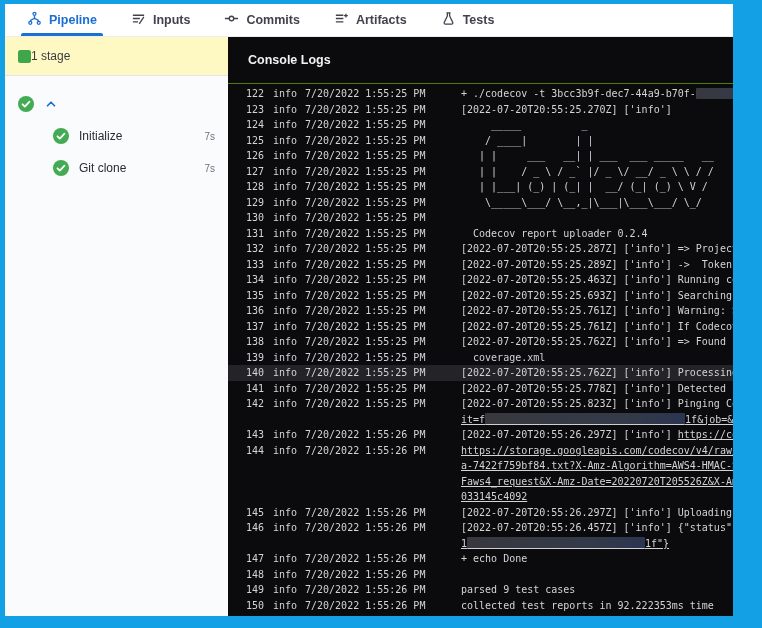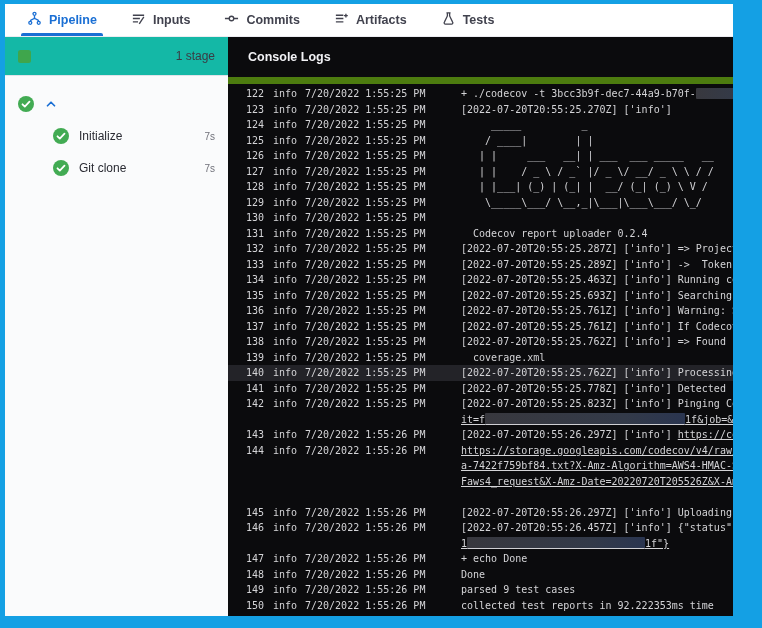--- a/index.html
+++ b/index.html
@@ -32,22 +32,22 @@
   .tab svg{width:15px;height:15px;stroke:currentColor;fill:none;stroke-width:1.4;}
   .tab.active{color:var(--accent);}
   .tab.active::after{
     content:"";position:absolute;left:-6px;right:-6px;bottom:0;height:3px;
     background:var(--accent);border-radius:2px 2px 0 0;
   }
   
   .main{flex:1;display:flex;min-height:0;}
   .sidebar{width:223px;flex-shrink:0;background:#fafbfc;display:flex;flex-direction:column;}
   .sidebar-header{
-    height:39px;flex-shrink:0;background:#14b8a6;border-bottom:1px solid #e1e3e9;
-    display:flex;align-items:center;justify-content:space-between;padding:0 13px;
+    height:39px;flex-shrink:0;background:#fef9c3;border-bottom:1px solid #e1e3e9;
+    display:flex;align-items:center;padding:0 13px;
   }
   .stage-square{width:13px;height:13px;background:#3fa64c;border-radius:2.5px;}
   .stage-count{font-size:12px;color:#3a3b44;}
   .group-header{
     margin-top:13px;height:30px;display:flex;align-items:center;gap:10px;
     padding:0 13px;cursor:pointer;
   }
   .group-label{font-size:12.5px;color:#26272e;flex:1;}
   .check{width:16px;height:16px;flex-shrink:0;display:flex;}
   .chev{width:14px;height:14px;display:flex;cursor:pointer;}
@@ -55,21 +55,21 @@
     height:30px;margin-top:2px;display:flex;align-items:center;gap:10px;
     padding-left:48px;padding-right:13px;cursor:pointer;
   }
   .step.selected{background:var(--selected);}
   .step-label{font-size:12px;color:#2a2b33;}
   .duration{margin-left:auto;font-size:10px;color:#6f7079;}
   
   .console{flex:1;min-width:0;background:var(--console-bg);display:flex;flex-direction:column;}
   .console-header{
     height:47px;flex-shrink:0;display:flex;align-items:center;padding:12px 20px;
-    color:#f2f2f5;font-size:12.5px;font-weight:bold;border-bottom:7px solid #4d7c0f;
+    color:#f2f2f5;font-size:12.5px;font-weight:bold;border-bottom:1px solid #4d7c0f;
   }
   .log-area{
     flex:1;overflow:hidden;padding-top:2px;
     font-family:"DejaVu Sans Mono", monospace;font-size:10px;color:var(--log-text);
   }
   .log-row{display:flex;height:15.5px;line-height:15.5px;padding-left:12px;white-space:pre;}
   .log-row.hl{background:#232328;}
   .col-num{width:24px;text-align:right;flex-shrink:0;}
   .col-level{width:32px;margin-left:9px;flex-shrink:0;}
   .col-time{width:156px;flex-shrink:0;}
@@ -193,25 +193,25 @@
           <div class="log-row"><span class="col-num">138</span><span class="col-level">info</span><span class="col-time">7/20/2022 1:55:25 PM</span><span class="col-msg"><span>[2022-07-20T20:55:25.762Z] ['info'] =&gt; Found 1 possible</span></span></div>
           <div class="log-row"><span class="col-num">139</span><span class="col-level">info</span><span class="col-time">7/20/2022 1:55:25 PM</span><span class="col-msg"><span>  coverage.xml</span></span></div>
           <div class="log-row hl"><span class="col-num">140</span><span class="col-level">info</span><span class="col-time">7/20/2022 1:55:25 PM</span><span class="col-msg"><span>[2022-07-20T20:55:25.762Z] ['info'] Processing /harness</span></span></div>
           <div class="log-row"><span class="col-num">141</span><span class="col-level">info</span><span class="col-time">7/20/2022 1:55:25 PM</span><span class="col-msg"><span>[2022-07-20T20:55:25.778Z] ['info'] Detected Local as</span></span></div>
           <div class="log-row"><span class="col-num">142</span><span class="col-level">info</span><span class="col-time">7/20/2022 1:55:25 PM</span><span class="col-msg"><span>[2022-07-20T20:55:25.823Z] ['info'] Pinging Codecov: </span></span></div>
           <div class="log-row"><span class="col-num"></span><span class="col-level"></span><span class="col-time"></span><span class="col-msg"><span class="seg-u">it=f</span><span class="redact redact-u" style="width: 200px;"></span><span class="seg-u">1f&amp;job=&amp;pr=&amp;se</span></span></div>
           <div class="log-row"><span class="col-num">143</span><span class="col-level">info</span><span class="col-time">7/20/2022 1:55:26 PM</span><span class="col-msg"><span>[2022-07-20T20:55:26.297Z] ['info'] </span><span class="seg-u">https://codecov.io/</span></span></div>
           <div class="log-row"><span class="col-num">144</span><span class="col-level">info</span><span class="col-time">7/20/2022 1:55:26 PM</span><span class="col-msg"><span class="seg-u">https://storage.googleapis.com/codecov/v4/raw/2022-07-2</span></span></div>
           <div class="log-row"><span class="col-num"></span><span class="col-level"></span><span class="col-time"></span><span class="col-msg"><span class="seg-u">a-7422f759bf84.txt?X-Amz-Algorithm=AWS4-HMAC-SHA256&amp;X-A</span></span></div>
           <div class="log-row"><span class="col-num"></span><span class="col-level"></span><span class="col-time"></span><span class="col-msg"><span class="seg-u">Faws4_request&amp;X-Amz-Date=20220720T205526Z&amp;X-Amz-Expires</span></span></div>
-          <div class="log-row"><span class="col-num"></span><span class="col-level"></span><span class="col-time"></span></div>
+          <div class="log-row"><span class="col-num"></span><span class="col-level"></span><span class="col-time"></span><span class="col-msg"><span class="seg-u">033145c4092</span></span></div>
           <div class="log-row"><span class="col-num">145</span><span class="col-level">info</span><span class="col-time">7/20/2022 1:55:26 PM</span><span class="col-msg"><span>[2022-07-20T20:55:26.297Z] ['info'] Uploading...</span></span></div>
           <div class="log-row"><span class="col-num">146</span><span class="col-level">info</span><span class="col-time">7/20/2022 1:55:26 PM</span><span class="col-msg"><span>[2022-07-20T20:55:26.457Z] ['info'] {"status":"success"</span></span></div>
           <div class="log-row"><span class="col-num"></span><span class="col-level"></span><span class="col-time"></span><span class="col-msg"><span class="seg-u">1</span><span class="redact redact-u" style="width: 178px;"></span><span class="seg-u">1f"}</span></span></div>
           <div class="log-row"><span class="col-num">147</span><span class="col-level">info</span><span class="col-time">7/20/2022 1:55:26 PM</span><span class="col-msg"><span>+ echo Done</span></span></div>
-          <div class="log-row"><span class="col-num">148</span><span class="col-level">info</span><span class="col-time">7/20/2022 1:55:26 PM</span><span class="col-msg"><span>Done</span></span></div>
+          <div class="log-row"><span class="col-num">148</span><span class="col-level">info</span><span class="col-time">7/20/2022 1:55:26 PM</span></div>
           <div class="log-row"><span class="col-num">149</span><span class="col-level">info</span><span class="col-time">7/20/2022 1:55:26 PM</span><span class="col-msg"><span>parsed 9 test cases</span></span></div>
           <div class="log-row"><span class="col-num">150</span><span class="col-level">info</span><span class="col-time">7/20/2022 1:55:26 PM</span><span class="col-msg"><span>collected test reports in 92.222353ms time</span></span></div>
         </div>
     </div>
 
   </div>
 </div>
 
 </body></html>

